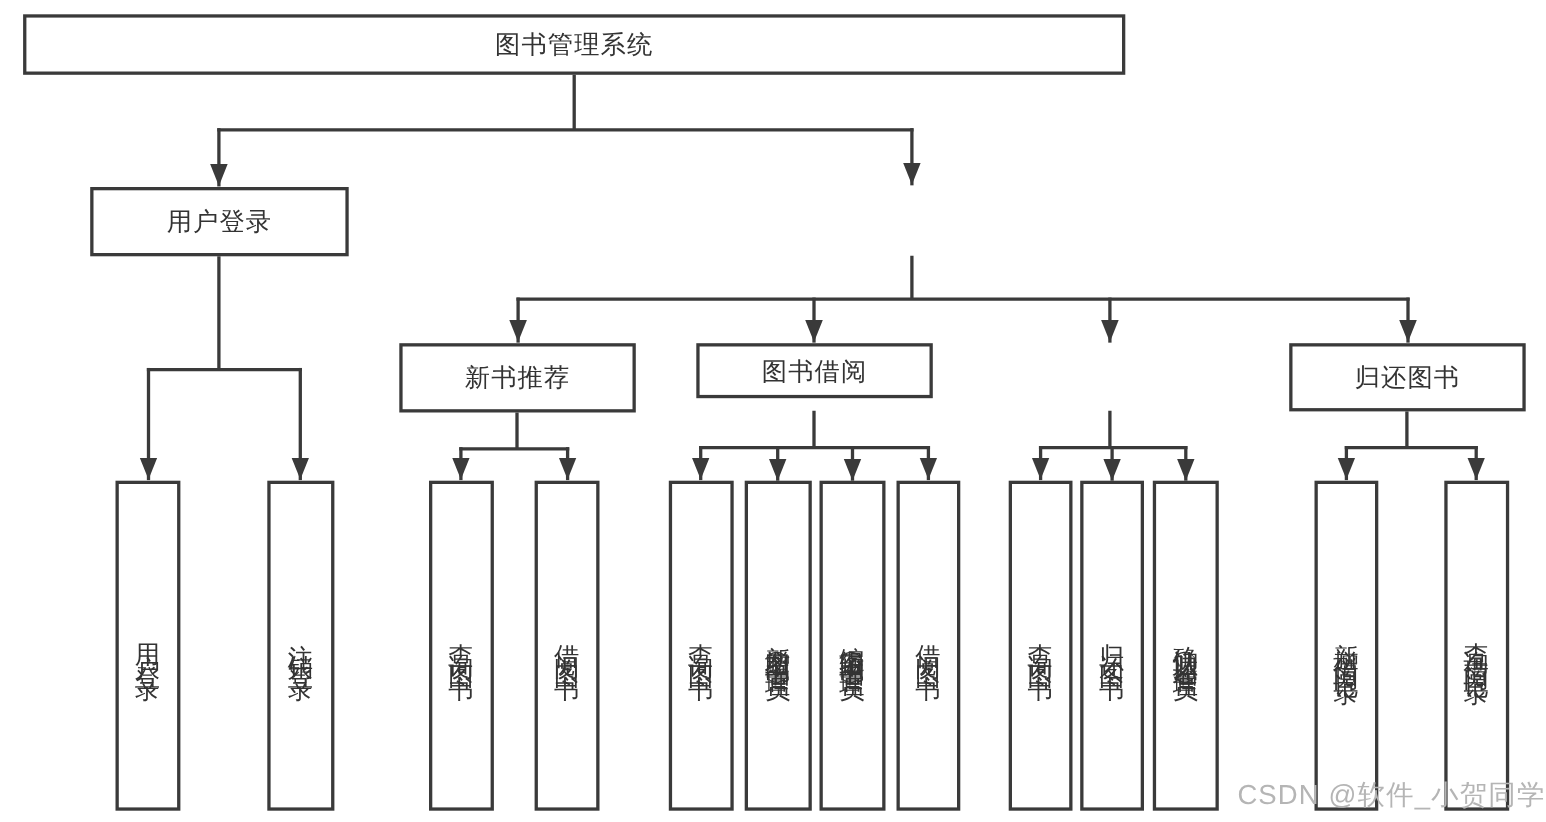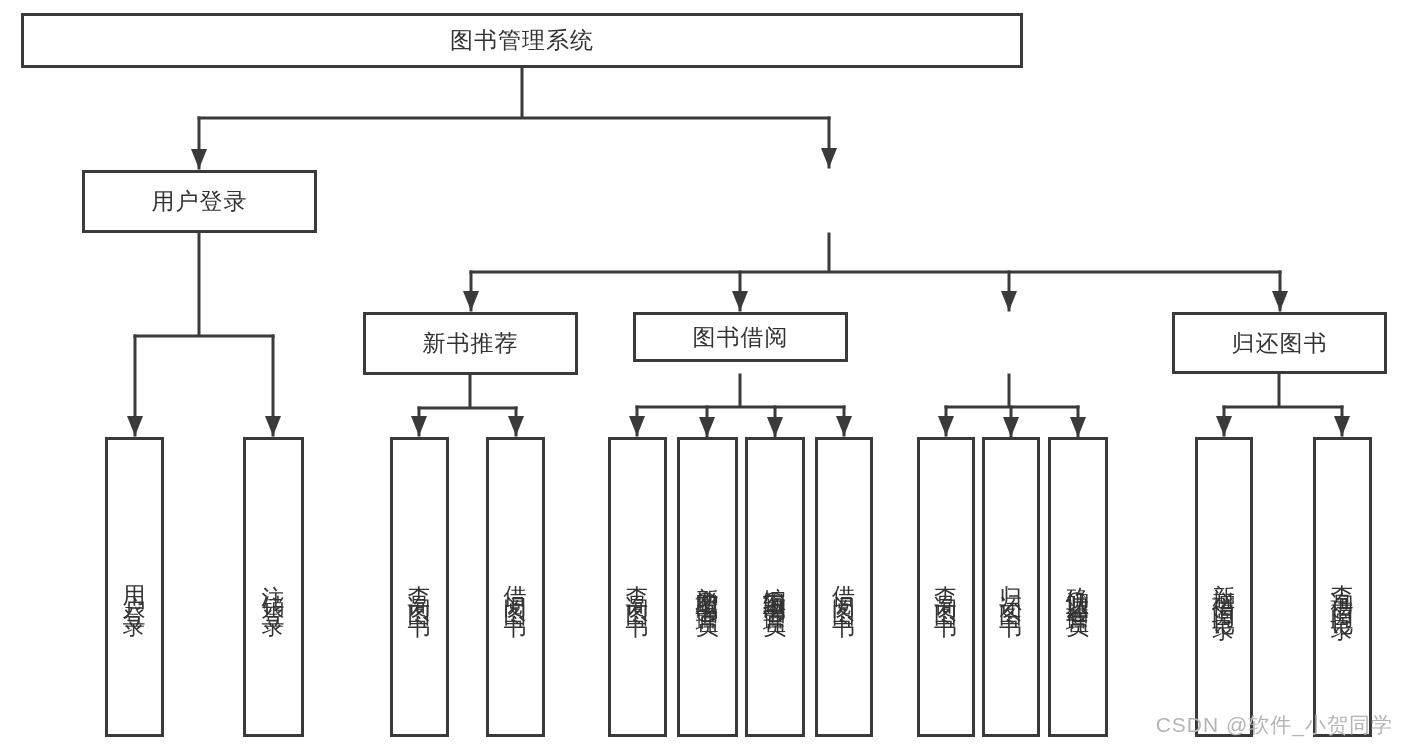--- a/index.html
+++ b/index.html
@@ -14,21 +14,21 @@
   }
   .h{font-size:23px;letter-spacing:1px;}
   .v{top:437px;height:300px;}
   .v .vt{
     writing-mode:vertical-rl;text-orientation:mixed;
     font-size:23px;line-height:1.05;letter-spacing:10px;color:#333333;
   }
   .v.mid .vt{letter-spacing:7px;}
   .v.dense .vt{letter-spacing:4px;}
   #watermark{
-    position:absolute;right:12px;bottom:8px;font-size:21px;color:#b5b5b5;
+    position:absolute;right:0;bottom:8px;font-size:25px;color:#b5b5b5;
     letter-spacing:1px;white-space:nowrap;
   }
 </style>
 </head>
 <body>
 
 <div id="stage">
 
   <svg id="wires" viewBox="0 0 1405 747" xmlns="http://www.w3.org/2000/svg">
     <defs>

